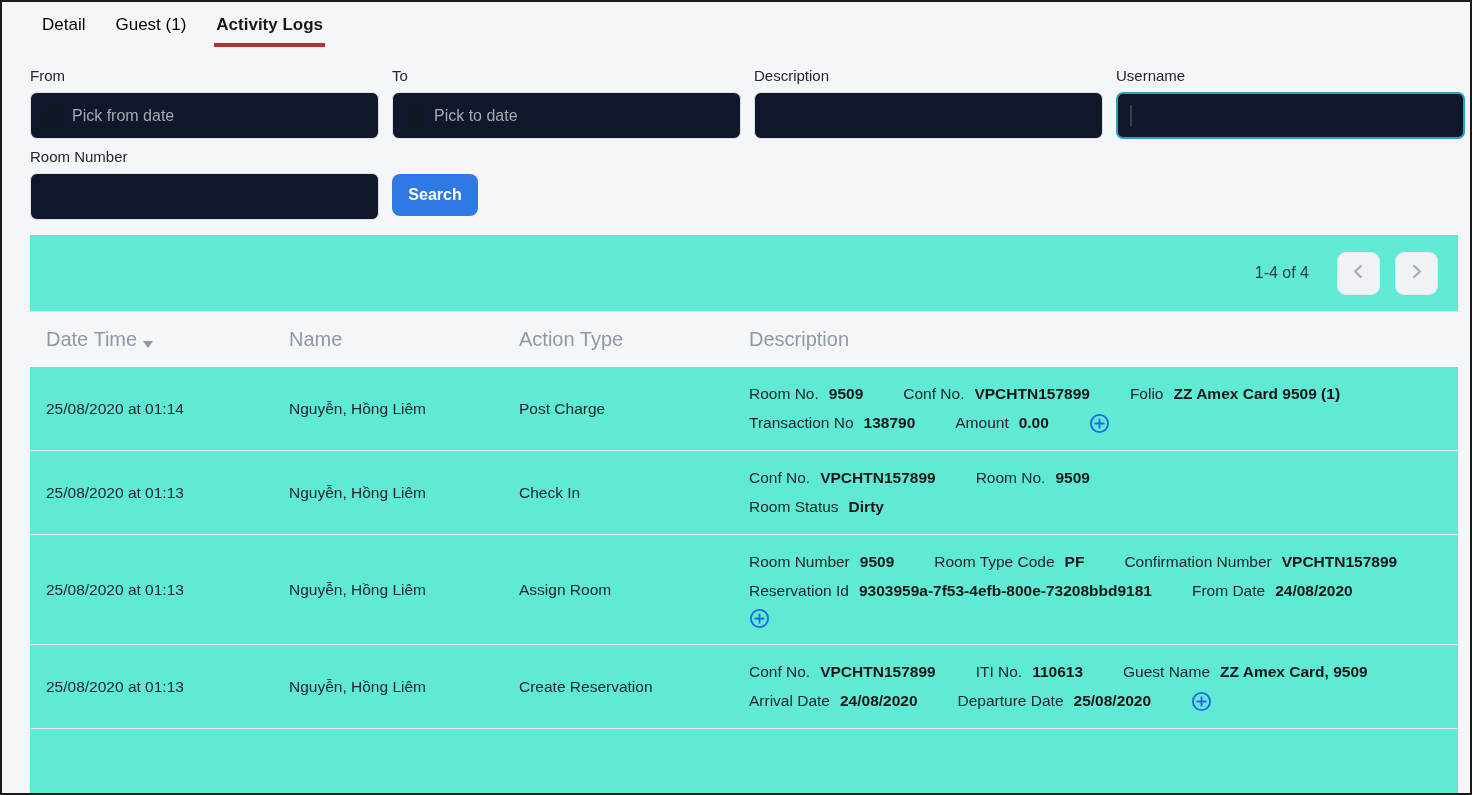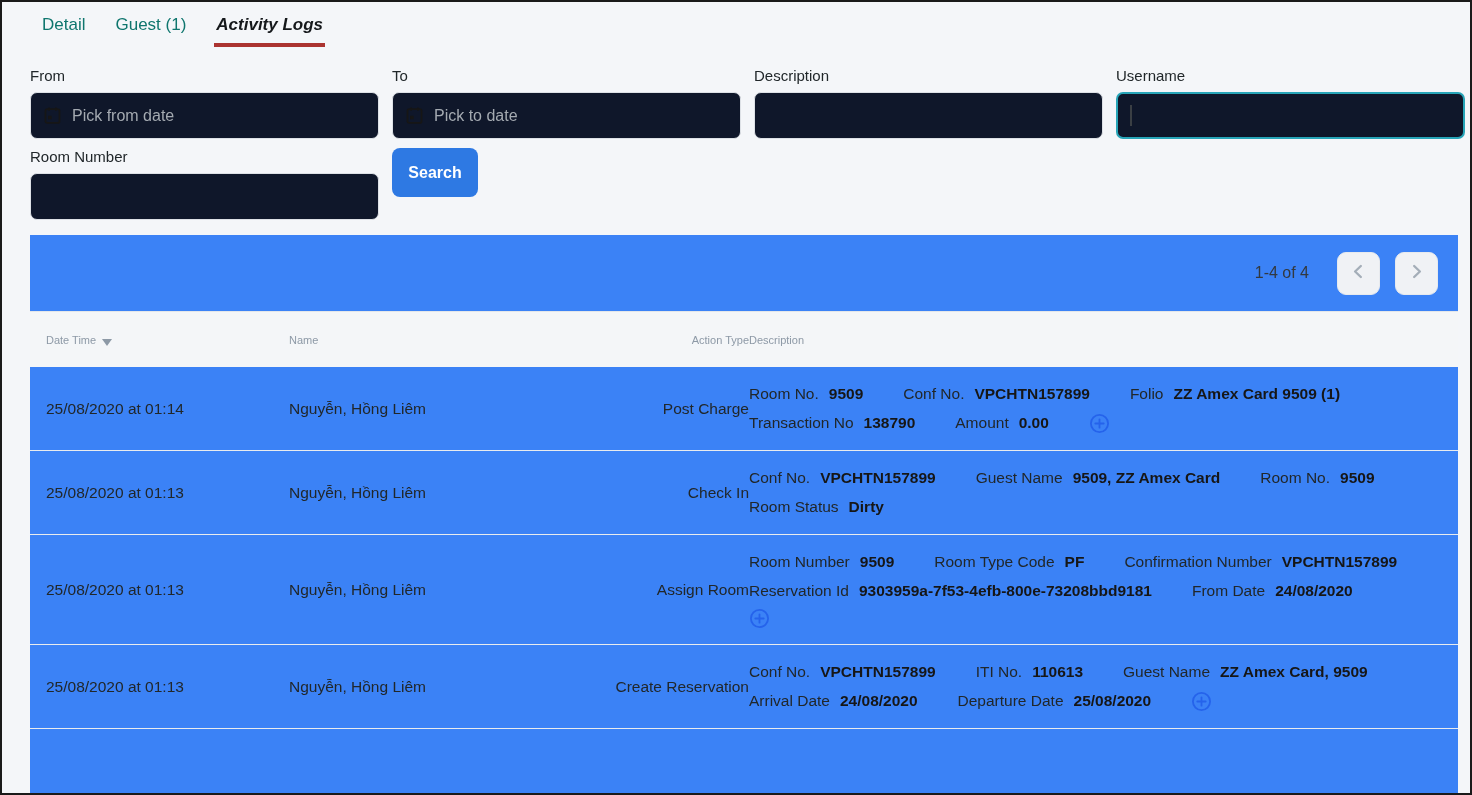--- a/index.html
+++ b/index.html
@@ -8,22 +8,22 @@
     font-family: "Liberation Sans", sans-serif;
     background: #f4f6f9;
     border: 2px solid #1a1a1a;
     overflow: hidden;
     color: #21272a;
     display: flex;
     flex-direction: column;
   }
   
   .tabbar { display: flex; gap: 26px; padding: 13px 0 0 38px; }
-  .tab { font-size: 17px; color: #0f766e; padding: 0 2px 8px 2px; cursor: pointer; border-bottom: 4px solid transparent; }
-  .tab.active { color: #15181b; font-weight: 700; border-bottom-color: #ab3431; font-style: italic; }
+  .tab { font-size: 17px; color: #000000; padding: 0 2px 8px 2px; cursor: pointer; border-bottom: 4px solid transparent; }
+  .tab.active { color: #15181b; font-weight: 700; border-bottom-color: #ab3431; }
   
   .filters {
     display: grid;
     grid-template-columns: repeat(4, 349px);
     column-gap: 13px;
     row-gap: 9px;
     padding: 20px 0 0 28px;
   }
   .field-label { display: block; font-size: 15px; font-weight: 500; color: #21272a; margin-bottom: 8px; }
   .input {
@@ -34,43 +34,43 @@
     display: flex; align-items: center;
     padding: 0 13px;
     font-size: 16px;
   }
   .input.focused { border: 2px solid #27a5b8; padding: 0 12px; }
   .placeholder { color: #a4aab1; margin-left: 11px; }
   .cal-icon { display: inline-flex; width: 17px; height: 17px; flex: 0 0 auto; }
   .caret { width: 1.5px; height: 21px; background: #3a3f44; animation: blink 1.1s step-end infinite; }
   @keyframes blink { 50% { opacity: 0; } }
   .search-btn {
-    width: 86px; height: 49px; 
+    width: 86px; height: 42px; margin-top: 26px;
     background: #2e79e3; color: #fff;
     font-family: "Liberation Sans", sans-serif;
     font-size: 16px; font-weight: 700;
     border: none; border-radius: 8px; cursor: pointer;
   }
   
-  .card { flex: 1; margin: 15px 12px 0 28px; background: #3b82f6; display: flex; flex-direction: column; }
+  .card { flex: 1; margin: 15px 12px 0 28px; background: #5eead4; display: flex; flex-direction: column; }
   .pagination {
     height: 77px; flex: 0 0 auto;
     display: flex; align-items: center; justify-content: flex-end;
     padding-right: 20px; border-bottom: 1px solid #e4e7ea;
   }
   .page-range { font-size: 16px; color: #33393f; margin-right: 13px; }
   .page-btn {
     width: 43px; height: 43px; margin-left: 15px;
     background: #f0f2f5; border: 1px solid #e7eaee; border-radius: 9px;
     display: flex; align-items: center; justify-content: center; cursor: pointer;
   }
-  .thead { display: flex; height: 55px; align-items: center; background: #f4f6f8; font-size: 11px; font-weight: 500; color: #8d99a6; flex: 0 0 auto; }
+  .thead { display: flex; height: 55px; align-items: center; background: #f4f6f8; font-size: 20px; font-weight: 500; color: #8d99a6; flex: 0 0 auto; }
   .col-dt { width: 259px; padding-left: 16px; flex: 0 0 auto; }
   .col-name { width: 230px; flex: 0 0 auto; }
-  .col-action { width: 230px; flex: 0 0 auto; text-align: right; }
+  .col-action { width: 230px; flex: 0 0 auto; }
   .col-desc { flex: 1; min-width: 0; }
   .sort-ic { display: inline-block; margin-left: 6px; transform: translateY(3px); }
   .trow { display: flex; align-items: center; border-bottom: 1px solid #e8ebee; font-size: 15.5px; color: #21272a; }
   .desc { padding: 10px 10px 10px 0; }
   .desc-line { line-height: 24px; margin: 5px 0; display: flex; align-items: center; flex-wrap: wrap; }
   .pair { margin-right: 40px; white-space: nowrap; }
   .plabel { color: #21272a; }
   .pvalue { font-weight: 700; color: #161616; margin-left: 10px; }
   .plus { display: inline-flex; width: 21px; height: 21px; cursor: pointer; }
 </style>
@@ -186,21 +186,20 @@
           </div>
         </div>
       </div>
       <div class="trow">
         <div class="col-dt">25/08/2020 at 01:13</div>
         <div class="col-name">Nguyễn, Hồng Liêm</div>
         <div class="col-action">Check In</div>
         <div class="col-desc desc">
           <div class="desc-line">
             <span class="pair"><span class="plabel">Conf No.</span><span class="pvalue">VPCHTN157899</span></span>
-            <span class="pair"><span class="plabel">Guest Name</span><span class="pvalue">9509, ZZ Amex Card</span></span>
             <span class="pair"><span class="plabel">Room No.</span><span class="pvalue">9509</span></span>
           </div>
           <div class="desc-line">
             <span class="pair"><span class="plabel">Room Status</span><span class="pvalue">Dirty</span></span>
           </div>
         </div>
       </div>
       <div class="trow">
         <div class="col-dt">25/08/2020 at 01:13</div>
         <div class="col-name">Nguyễn, Hồng Liêm</div>

